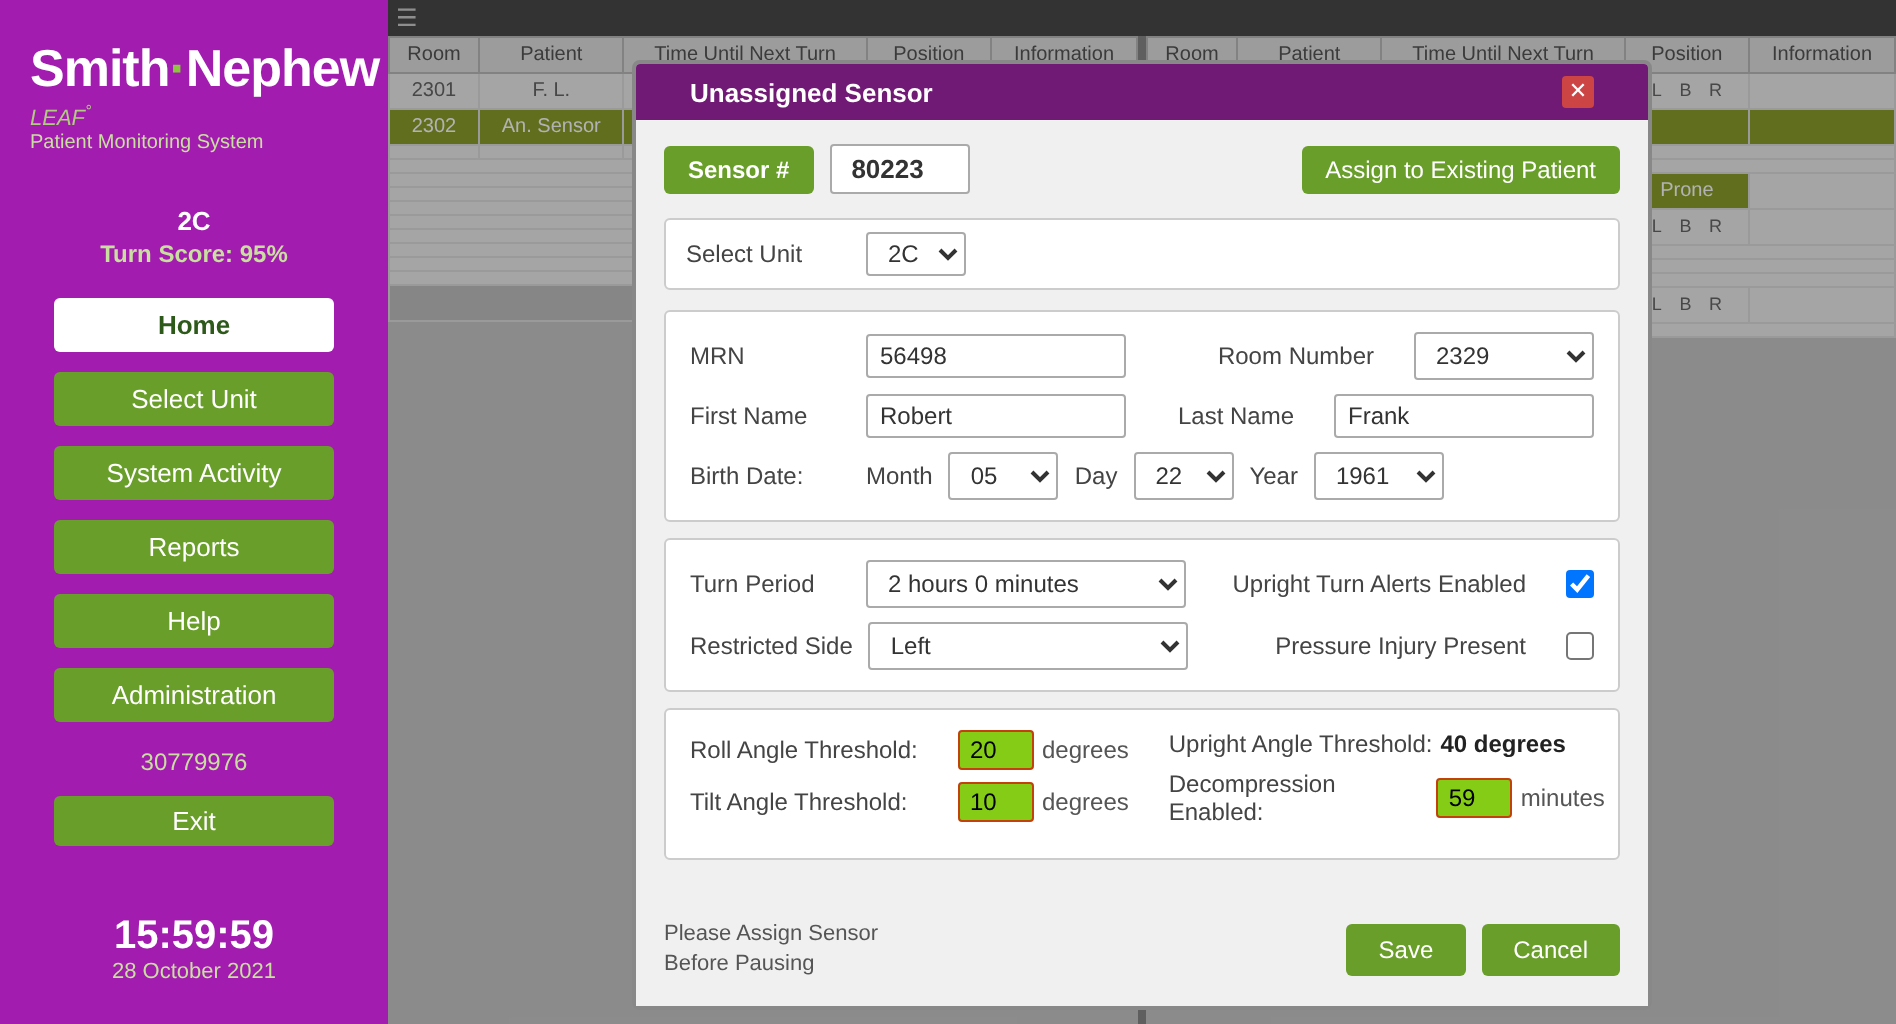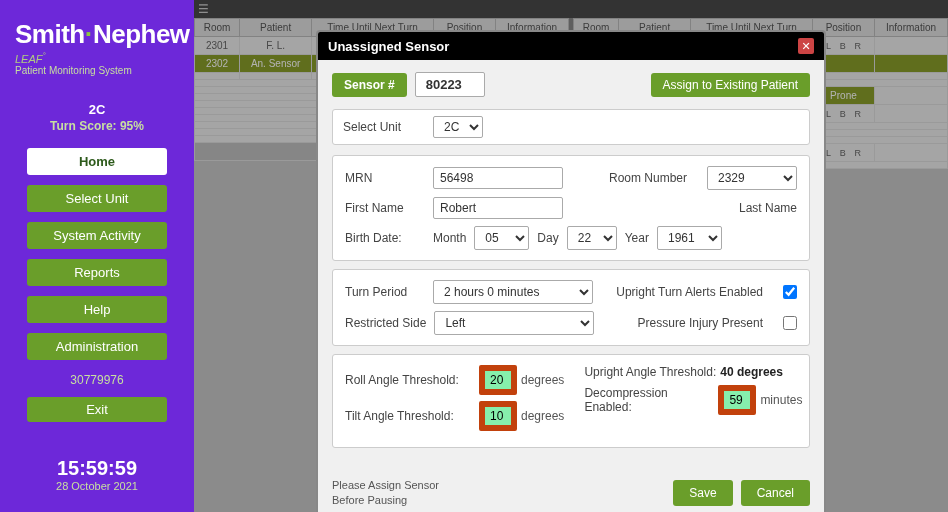--- a/index.html
+++ b/index.html
@@ -2,21 +2,21 @@
 <html><head>
   <meta charset="utf-8">
   <style>
     * { box-sizing: border-box; margin: 0; padding: 0; }
     body { font-family: Arial, sans-serif; background: #2d5a1b; width: 948px; height: 512px; overflow: hidden; display: flex; }
 
     
     #sidebar {
       width: 194px;
       min-width: 194px;
-      background: #6d28d9;
+      background: #a21caf;
       display: flex;
       flex-direction: column;
       align-items: center;
       padding: 10px 0;
       color: white;
     }
     #logo-area {
       width: 100%;
       padding: 10px 15px 8px;
       display: flex;
@@ -115,23 +115,23 @@
     #modal {
       background: #e8e8e8;
       border: 2px solid #888;
       border-radius: 4px;
       width: 510px;
       position: relative;
       font-size: 12px;
     }
 
     #modal-titlebar {
-      background: #000000;
-      color: white;
-      padding: 6px 10px;
+      background: #701a75;
+      color: white;
+      padding: 6px 27px;
       font-size: 13px;
       font-weight: bold;
       border-radius: 2px 2px 0 0;
       display: flex;
       justify-content: space-between;
       align-items: center;
     }
 
     #modal-close {
       background: #cc4444;
@@ -275,21 +275,21 @@
     }
 
     
     .threshold-row {
       display: flex;
       align-items: center;
       margin-bottom: 6px;
       gap: 4px;
     }
     .threshold-label { color: #444; font-size: 12px; min-width: 130px; }
-    .threshold-value { border: 6px solid #c2410c; background: #86efac; padding: 2px 5px; font-size: 12px; width: 38px; border-radius: 2px; }
+    .threshold-value { border: 1px solid #c2410c; background: #84cc16; padding: 2px 5px; font-size: 12px; width: 38px; border-radius: 2px; }
     .threshold-unit { color: #555; font-size: 12px; }
     .threshold-bold { font-weight: bold; color: #222; font-size: 12px; }
 
     
     #threshold-section .two-col {
       display: flex;
       gap: 20px;
     }
     .threshold-col { flex: 1; }
 
@@ -586,20 +586,21 @@
               <select class="form-select input-medium">
                 <option>2329</option>
               </select>
             </div>
           </div>
           <div class="form-row">
             <label class="form-label">First Name</label>
             <input class="form-input input-wide" type="text" value="Robert" style="">
             <div class="form-right">
               <label class="right-label">Last Name</label>
+              <input class="form-input input-wide" type="text" value="Frank" style="">
             </div>
           </div>
           <div class="form-row" id="birthdate-row">
             <label class="form-label">Birth Date:</label>
             <label class="right-label">Month</label>
             <select class="form-select" style="width:55px;">
               <option>05</option>
             </select>
             <label class="right-label">Day</label>
             <select class="form-select" style="width:50px;">

